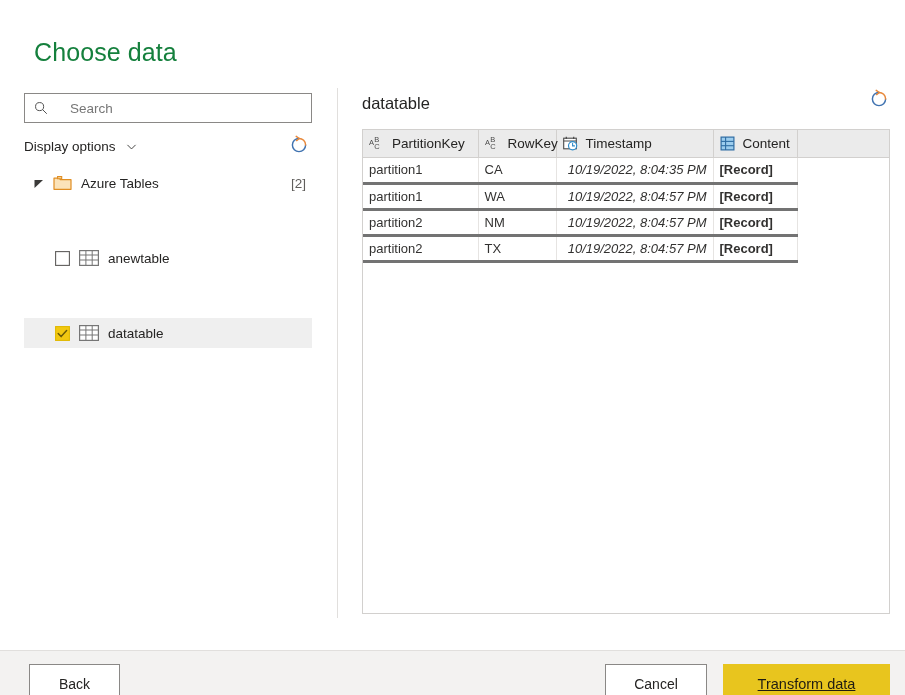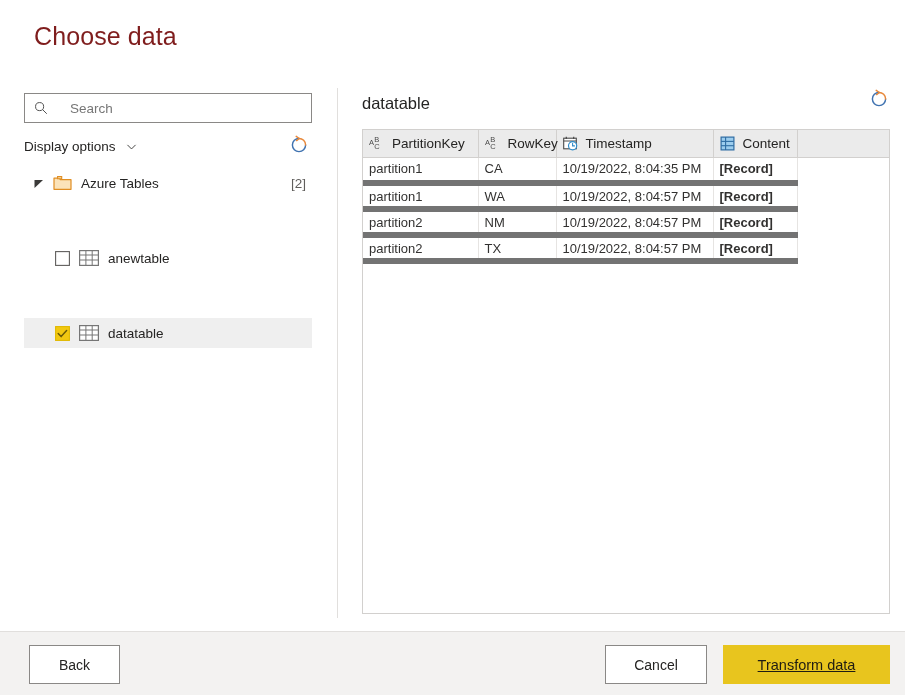--- a/index.html
+++ b/index.html
@@ -13,24 +13,24 @@
   .dialog {
     position: relative;
     width: 905px; height: 695px;
     background: #ffffff;
     overflow: hidden;
   }
 
   
   .page-title {
     position: absolute;
-    left: 34px; top: 22px;
+    left: 34px; top: 38px;
     font-size: 25px;
     font-weight: 400;
-    color: #7f1d1d;
+    color: #15803d;
     letter-spacing: .1px;
   }
 
   
   .nav-pane {
     position: absolute;
     left: 24px; top: 93px;
     width: 288px;
   }
   .search-box {
@@ -165,39 +165,39 @@
     font-size: 13.5px;
     vertical-align: middle;
     white-space: nowrap;
   }
   table.grid th:last-child { border-right: none; }
   table.grid th .th-inner {
     display: flex; align-items: center; gap: 6px;
   }
   table.grid td {
     border-right: 1px solid #e6e4e2;
-    border-bottom: 6px solid #737373;
+    border-bottom: 3px solid #737373;
     height: 26px;
     padding: 0 6px;
     color: #323130;
     vertical-align: middle;
     white-space: nowrap;
     overflow: hidden;
   }
   table.grid td:last-child { border-right: none; border-bottom: none; }
-  td.c-ts { text-align: left; }
+  td.c-ts { font-style: italic; text-align: right; }
   td.c-rec { color: #9b8635; font-weight: bold; }
   td.c-filler { border-right: none; border-bottom: none; background: #ffffff; }
   .hdr-icon { width: 17px; height: 15px; flex: 0 0 auto; }
 
   
   .footer {
     position: absolute;
     left: 0; bottom: 0;
-    width: 905px; height: 64px;
+    width: 905px; height: 45px;
     background: #f3f2f1;
     border-top: 1px solid #e1dfdd;
   }
   .btn {
     position: absolute;
     height: 39px;
     border: 1px solid #8a8886;
     background: #ffffff;
     color: #252423;
     font-family: "Liberation Sans", sans-serif;

